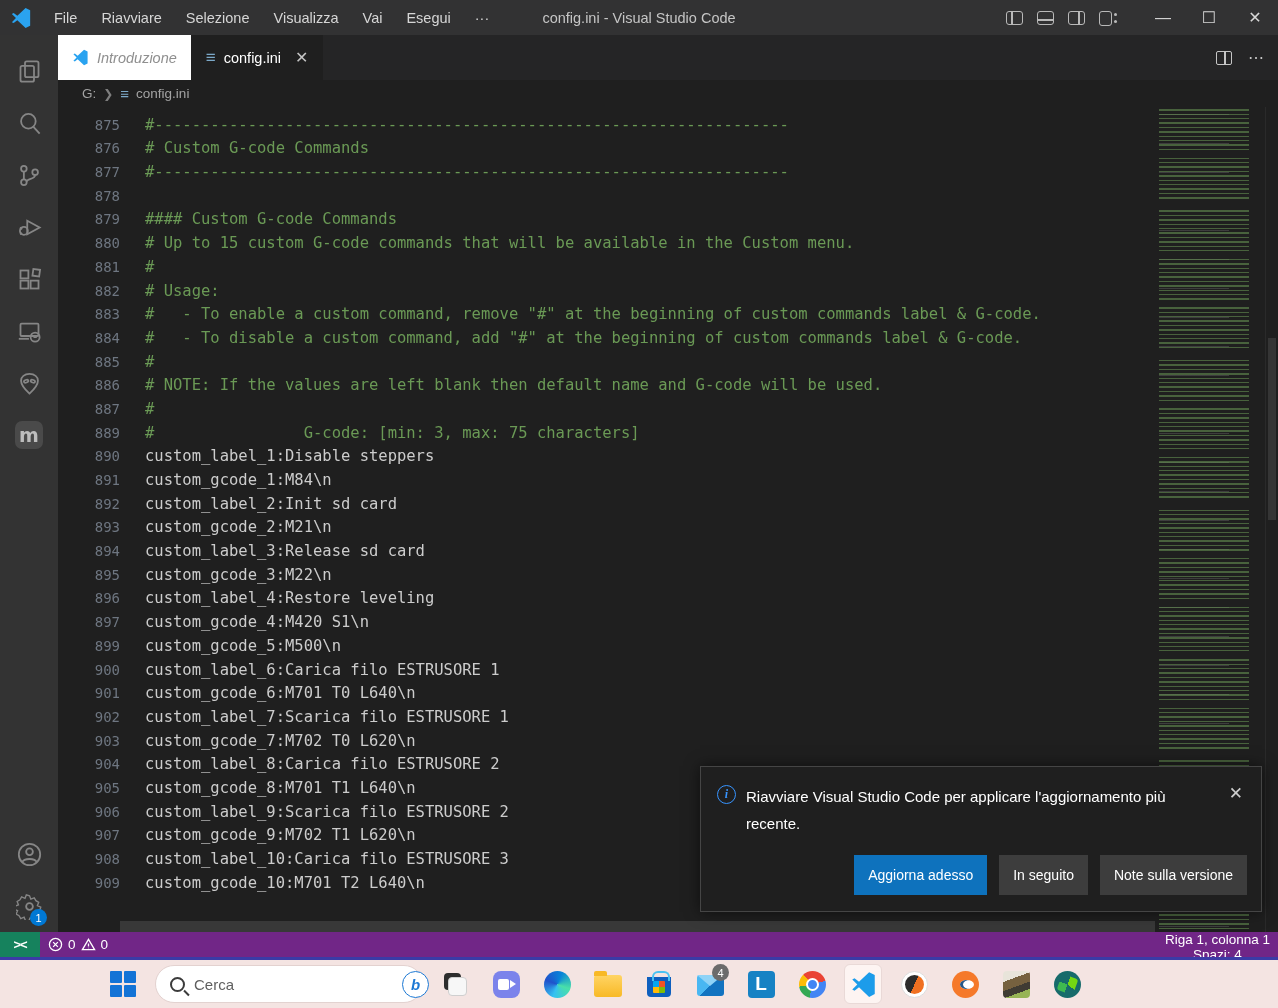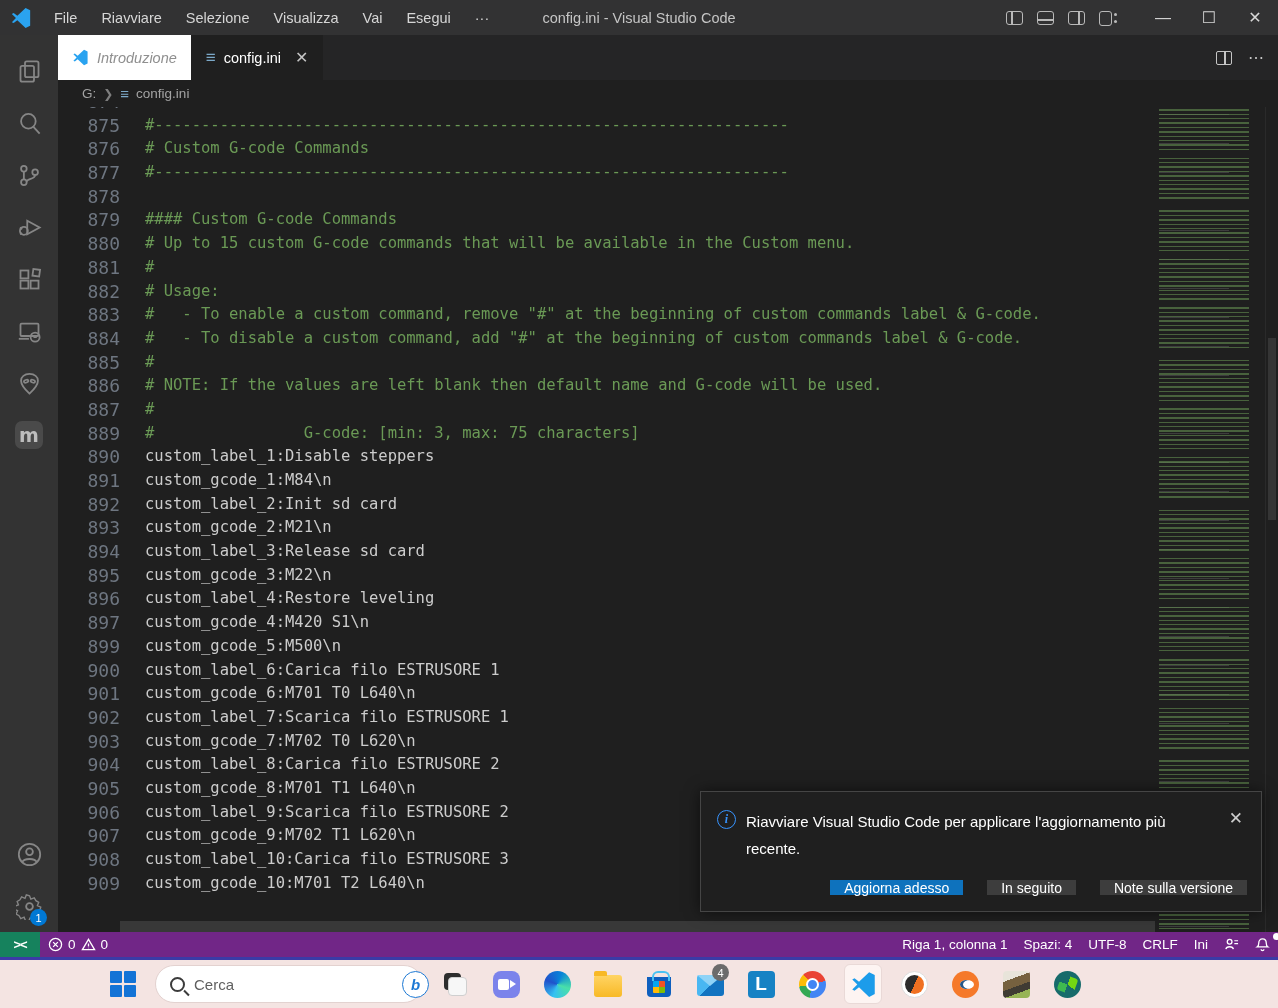--- a/index.html
+++ b/index.html
@@ -49,21 +49,21 @@
 
   
   .breadcrumb { height:27px; background:#1f1f1f; display:flex; align-items:center; gap:7px; padding-left:24px; font-size:13.5px; color:#a3a3a3; flex:0 0 auto; }
   .breadcrumb .chev { color:#7e7e7e; font-size:12px; }
   .breadcrumb .ini-ico { color:#7ca9c9; font-size:15px; }
 
   
   .editor-view { flex:1 1 auto; position:relative; overflow:hidden; background:#1f1f1f; }
   .code-lines { position:absolute; top:-17px; left:0; right:0; }
   .code-row { display:flex; height:23.7px; line-height:23.7px; font-family:"DejaVu Sans Mono", monospace; font-size:15.5px; white-space:pre; }
-  .gutter { width:62px; text-align:right; color:#6e7681; flex:0 0 auto; font-size:18px; }
+  .gutter { width:62px; text-align:right; color:#6e7681; flex:0 0 auto; font-size:14px; }
   .code-text { padding-left:25px; }
   .code-text.comment { color:#6a9955; }
   .code-text.plain { color:#cccccc; }
 
   
   .minimap { position:absolute; top:0; right:13px; width:110px; bottom:0; background:#1f1f1f;
     background-image:
       repeating-linear-gradient(to bottom, rgba(106,153,85,0.0) 0 2.2px, rgba(106,153,85,0.55) 2.2px 3.6px, rgba(106,153,85,0.0) 3.6px 4.4px),
       repeating-linear-gradient(to bottom, rgba(200,200,200,0.18) 0 1.4px, transparent 1.4px 29px);
     background-size: 82% 100%, 64% 100%; background-repeat:no-repeat; background-position:4px 0, 4px 7px; }
@@ -75,29 +75,29 @@
 
   
   .notification { position:absolute; right:16px; bottom:20px; width:562px; background:#1f1f1f;
     border:1px solid #454545; box-shadow:0 0 14px rgba(0,0,0,0.55); padding:16px 14px 16px 16px; z-index:5; }
   .notif-top { display:flex; align-items:flex-start; gap:10px; }
   .info-ico { width:19px; height:19px; border:1.6px solid #3794ff; border-radius:50%; color:#3794ff;
     font-size:12px; font-weight:bold; display:flex; align-items:center; justify-content:center; flex:0 0 auto; margin-top:2px; font-family:"Liberation Serif", serif; font-style:italic; }
   .notif-msg { color:#ffffff; font-size:15px; line-height:27px; flex:1; }
   .notif-close { color:#cccccc; font-size:17px; padding:0 4px; flex:0 0 auto; }
   .notif-btns { display:flex; justify-content:flex-end; gap:12px; margin-top:18px; }
-  .nbtn { height:15px; padding:7px 14px; font-size:14px; color:#ffffff; display:flex; align-items:center; border:none;margin-left:12px; }
+  .nbtn { height:40px; padding:7px 14px; font-size:14px; color:#ffffff; display:flex; align-items:center; border:none; }
   .nbtn.primary { background:#0e72bd; }
   .nbtn.secondary { background:#3d3d3d; }
 
   
   .statusbar { height:25px; background:#712687; color:#ffffff; display:flex; align-items:center; font-size:13.5px; flex:0 0 auto; }
   .remote { width:40px; height:100%; background:#16825d; display:flex; align-items:center; justify-content:center; font-weight:bold; font-size:13px; letter-spacing:-1px; }
   .sb-item { display:flex; align-items:center; gap:5px; padding:0 8px; height:100%; }
-  .sb-right { margin-left:auto; display:flex; align-items:center; height:100%; }
+  .sb-right { margin-left:auto; display:flex; align-items:center; height:100%;flex-direction:column; }
   .sb-ico svg { width:15px; height:15px; stroke:#fff; fill:none; stroke-width:1.4; display:block; }
   .bell-wrap { position:relative; }
   .bell-dot { position:absolute; top:1px; right:-2px; width:7px; height:7px; background:#fff; border-radius:50%; }
 
   .blue-strip { height:3px; background:#3b3ba6; flex:0 0 auto; }
 
   
   .taskbar { height:48px; background:#f4e4e2; display:flex; align-items:center; padding-left:104px; gap:13px; flex:0 0 auto; }
   .tb-item { width:38px; height:40px; display:flex; align-items:center; justify-content:center; border-radius:6px; flex:0 0 auto; position:relative; }
   .start-grid { width:26px; height:26px; display:grid; grid-template-columns:12px 12px; grid-template-rows:12px 12px; gap:2px; }

